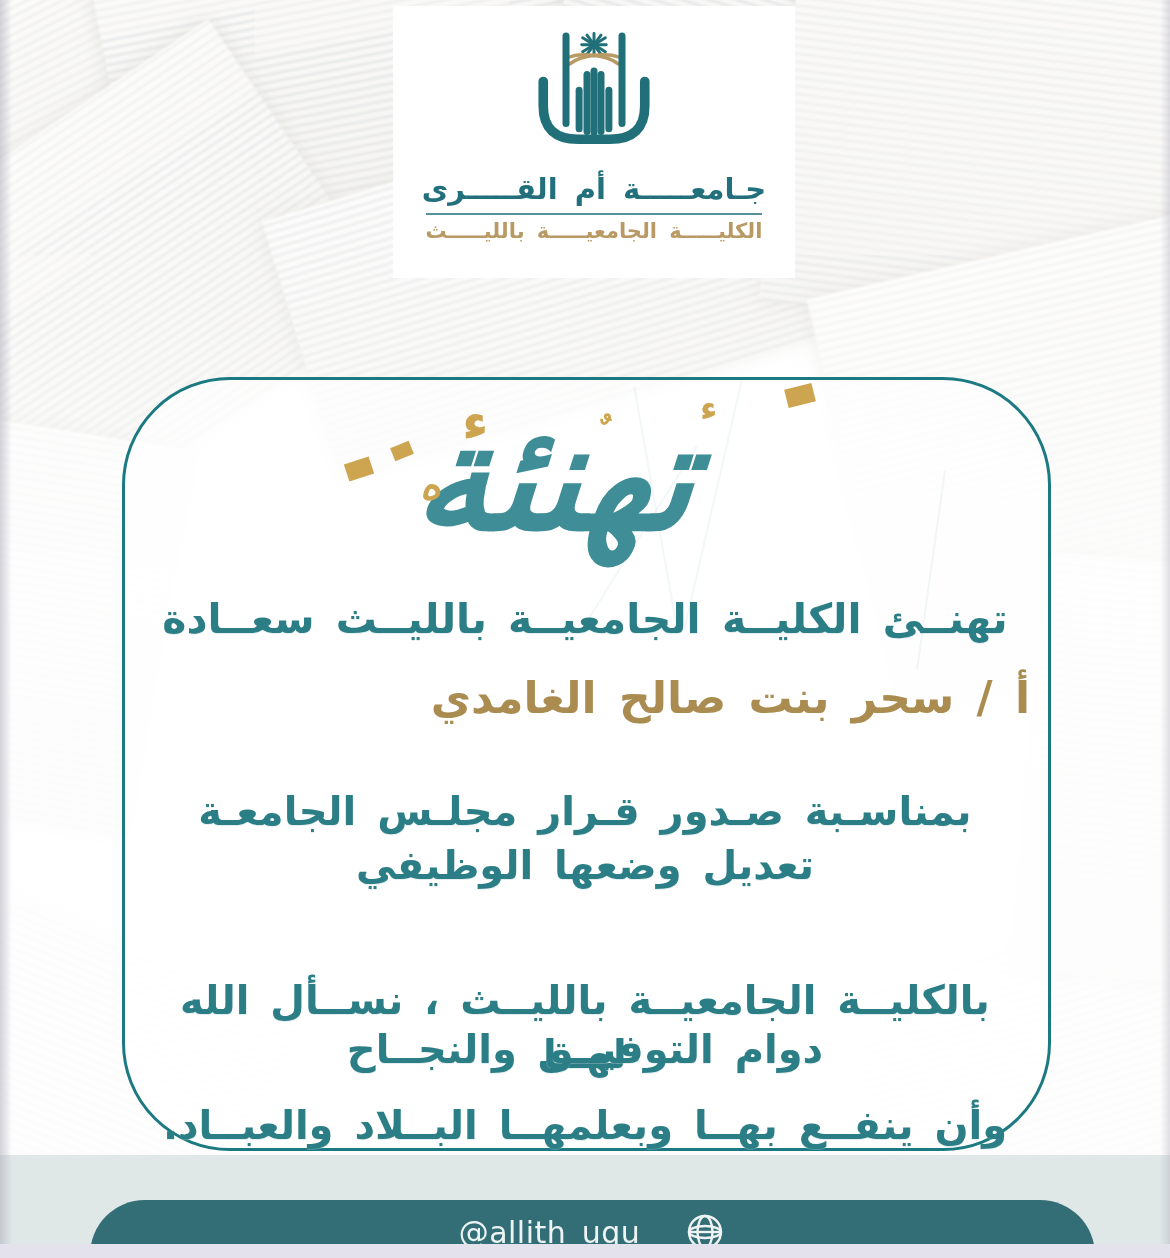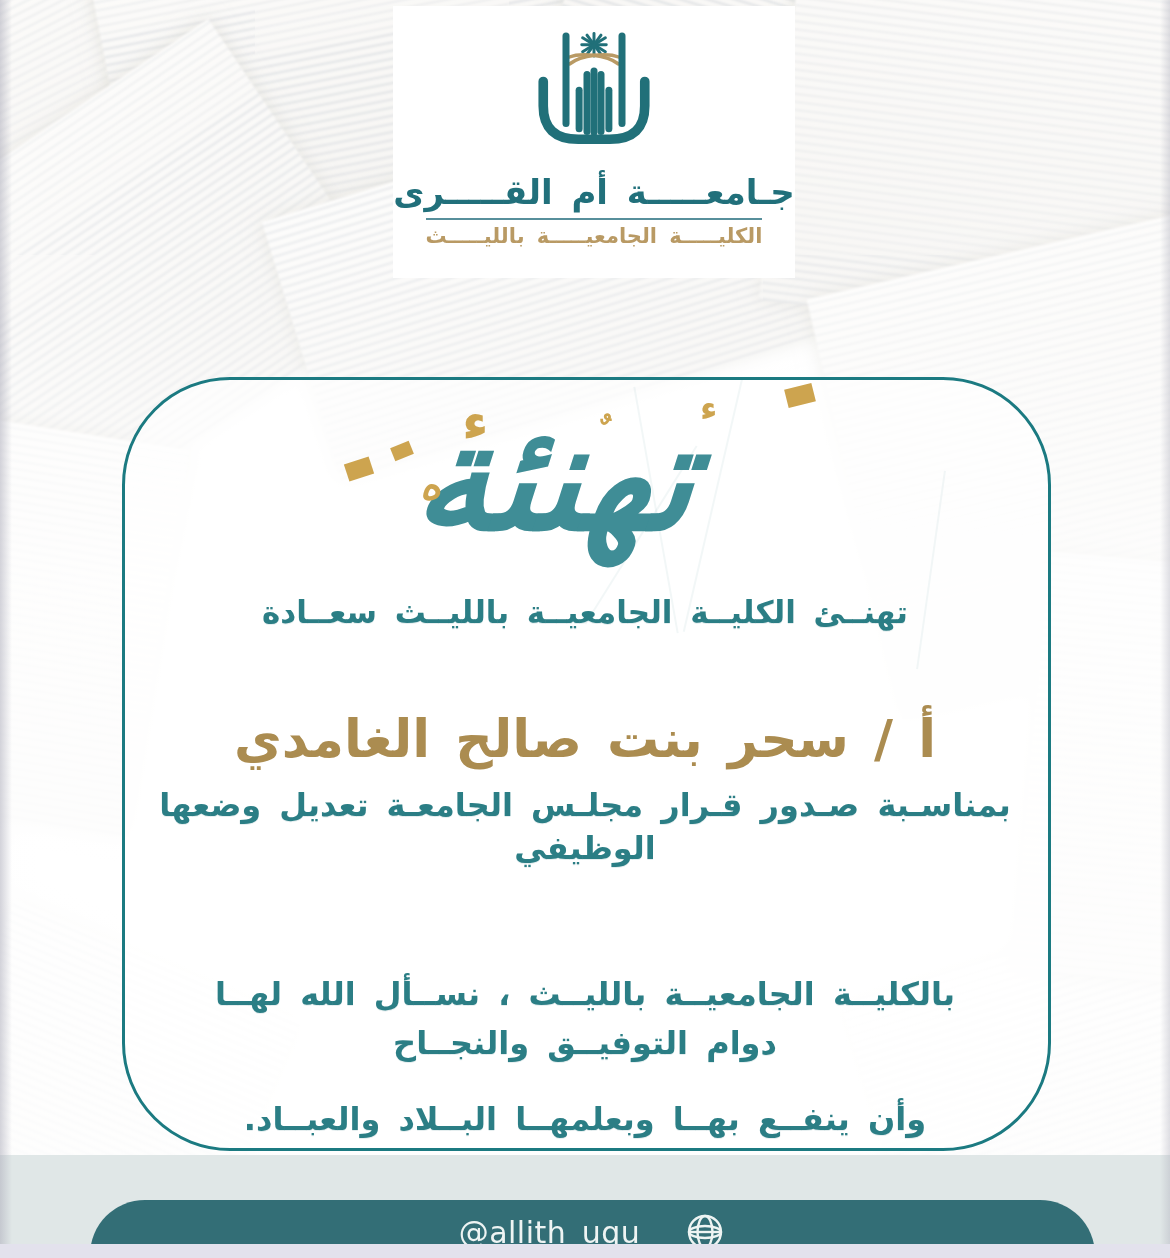--- a/index.html
+++ b/index.html
@@ -31,41 +31,41 @@
   
   .edge-left{position:absolute;left:0;top:0;width:12px;height:100%;
     background:linear-gradient(90deg,rgba(175,175,188,.55),rgba(175,175,188,0));}
   .edge-right{position:absolute;right:0;top:0;width:10px;height:100%;
     background:linear-gradient(270deg,rgba(175,175,188,.40),rgba(175,175,188,0));}
   .edge-bottom{position:absolute;left:0;top:1244px;width:100%;height:14px;background:#e3e2ed;}
   
   .logo-box{position:absolute;left:393px;top:6px;width:402px;height:272px;
     background:#ffffff;text-align:center;}
   .logo-emblem{margin-top:10px;}
-  .logo-university{direction:rtl;font-size:34px;font-weight:bold;color:#21707b;
+  .logo-university{direction:rtl;font-size:29px;font-weight:bold;color:#21707b;
     word-spacing:7px;margin-top:2px;line-height:1.1;}
   .logo-divider{width:336px;height:2px;background:#578f9b;margin:7px auto 5px auto;}
   .logo-college{direction:rtl;font-size:21px;font-weight:bold;color:#b99a64;
     word-spacing:5px;line-height:1.1;}
   
   .card{position:absolute;left:122px;top:377px;width:923px;height:768px;
     border:3px solid #1b7a81;border-radius:108px;
     background:rgba(255,255,255,.65);}
   .calligraphy{position:absolute;left:300px;top:378px;width:510px;height:205px;
     text-align:center;direction:rtl;
     font-size:148px;line-height:200px;font-weight:bold;font-style:italic;
     color:#3f8d96;transform:skewX(-4deg);}
   .orn{position:absolute;background:#cda44f;}
   .orn-t{position:absolute;color:#cda44f;font-weight:bold;background:none;}
   
   .tline{position:absolute;left:140px;width:890px;text-align:center;direction:rtl;
-    color:#2b7e85;font-size:32px;font-weight:600;word-spacing:7px;line-height:1.35;
+    color:#2b7e85;font-size:40px;font-weight:600;word-spacing:7px;line-height:1.35;
     text-shadow:0 1px 0 rgba(180,205,210,.35);}
-  .tline.greeting{top:592px;font-size:31px;}
-  .tline.name{top:704px;font-size:52px;font-weight:bold;color:#ab8c50;text-shadow:none;}
+  .tline.greeting{top:592px;font-size:41px;}
+  .tline.name{top:668px;font-size:44px;font-weight:bold;color:#ab8c50;text-shadow:none;text-align:right;}
   .tline.l3{top:784px;}
   .tline.l4{top:858px;}
   .tline.l5{top:973px;}
   .tline.l6{top:1002px;margin-top:20px;}
   .tline.l7{top:1074px;margin-top:24px;}
   
   .footer-band{position:absolute;left:0;top:1155px;width:100%;height:90px;background:#e0e7e7;}
   .footer-bar{position:absolute;left:90px;top:1180px;width:1005px;height:64px;
     background:#33707..;}
   .footer-bar{position:absolute;left:90px;top:1180px;width:1005px;height:64px;

